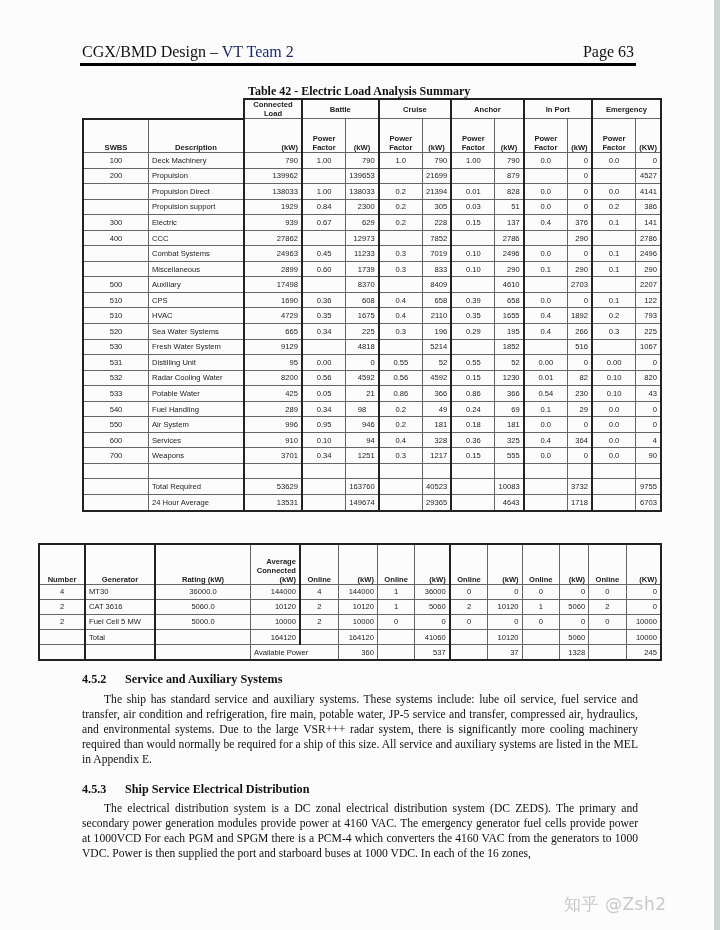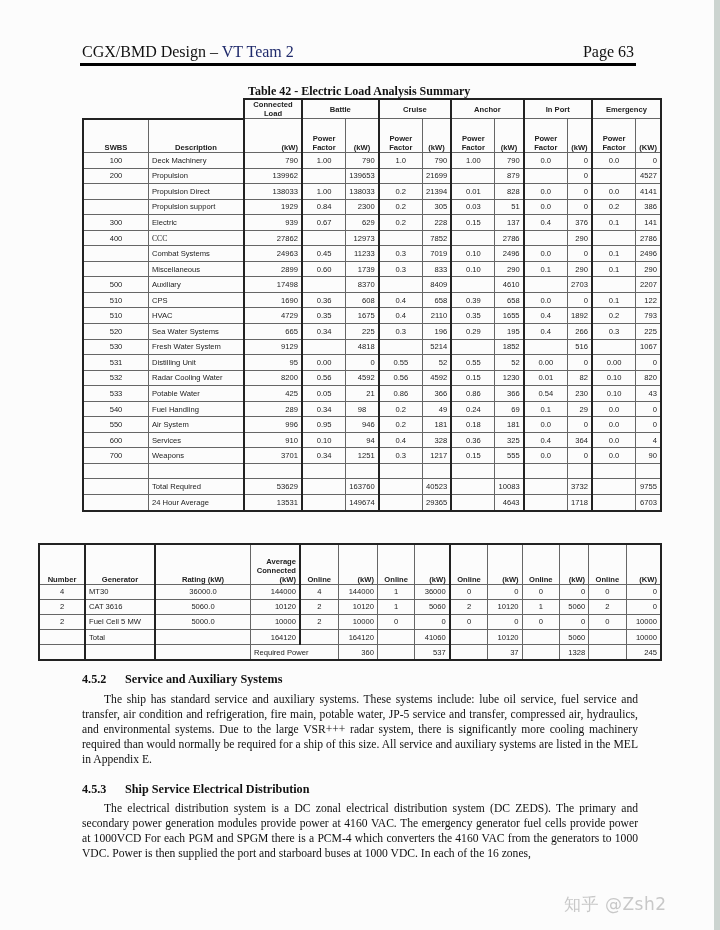--- a/index.html
+++ b/index.html
@@ -140,21 +140,21 @@
         <td class="num" style="border-right: 2px solid rgb(34, 34, 34);">228</td>
         <td class="ctr">0.15</td>
         <td class="num" style="border-right: 2px solid rgb(34, 34, 34);">137</td>
         <td class="ctr">0.4</td>
         <td class="num" style="border-right: 2px solid rgb(34, 34, 34);">376</td>
         <td class="ctr">0.1</td>
         <td class="num" style="border-right: 2px solid rgb(34, 34, 34);">141</td>
       </tr>
       <tr>
         <td class="ctr" style="border-left: 2px solid rgb(34, 34, 34);">400</td>
-        <td class="lft" style="border-right: 2px solid rgb(34, 34, 34); font-family: Liberation Serif, serif;">CCC</td>
+        <td class="lft" style="border-right: 2px solid rgb(34, 34, 34);">CCC</td>
         <td class="num" style="border-right: 2px solid rgb(34, 34, 34);">27862</td>
         <td class="ctr"></td>
         <td class="num" style="border-right: 2px solid rgb(34, 34, 34);">12973</td>
         <td class="ctr"></td>
         <td class="num" style="border-right: 2px solid rgb(34, 34, 34);">7852</td>
         <td class="ctr"></td>
         <td class="num" style="border-right: 2px solid rgb(34, 34, 34);">2786</td>
         <td class="ctr"></td>
         <td class="num" style="border-right: 2px solid rgb(34, 34, 34);">290</td>
         <td class="ctr"></td>
@@ -499,21 +499,21 @@
         <td class="num">10120</td>
         <td class="ctr"></td>
         <td class="num">5060</td>
         <td class="ctr"></td>
         <td class="num" style="border-right: 2px solid rgb(34, 34, 34);">10000</td>
       </tr>
       <tr>
         <td class="ctr" style="border-bottom: 2px solid rgb(34, 34, 34); border-left: 2px solid rgb(34, 34, 34);"></td>
         <td class="ctr" style="border-bottom: 2px solid rgb(34, 34, 34); border-left: 2px solid rgb(34, 34, 34);"></td>
         <td class="ctr" style="border-bottom: 2px solid rgb(34, 34, 34); border-left: 2px solid rgb(34, 34, 34);"></td>
-        <td class="lft" colspan="2" style="border-bottom: 2px solid rgb(34, 34, 34);">Required Power</td>
+        <td class="lft" colspan="2" style="border-bottom: 2px solid rgb(34, 34, 34);">Available Power</td>
         <td class="num" style="border-bottom: 2px solid rgb(34, 34, 34);">360</td>
         <td class="ctr" style="border-bottom: 2px solid rgb(34, 34, 34);"></td>
         <td class="num" style="border-bottom: 2px solid rgb(34, 34, 34);">537</td>
         <td class="ctr" style="border-bottom: 2px solid rgb(34, 34, 34); border-left: 2px solid rgb(34, 34, 34);"></td>
         <td class="num" style="border-bottom: 2px solid rgb(34, 34, 34);">37</td>
         <td class="ctr" style="border-bottom: 2px solid rgb(34, 34, 34);"></td>
         <td class="num" style="border-bottom: 2px solid rgb(34, 34, 34);">1328</td>
         <td class="ctr" style="border-bottom: 2px solid rgb(34, 34, 34);"></td>
         <td class="num" style="border-bottom: 2px solid rgb(34, 34, 34); border-right: 2px solid rgb(34, 34, 34);">245</td>
       </tr>

